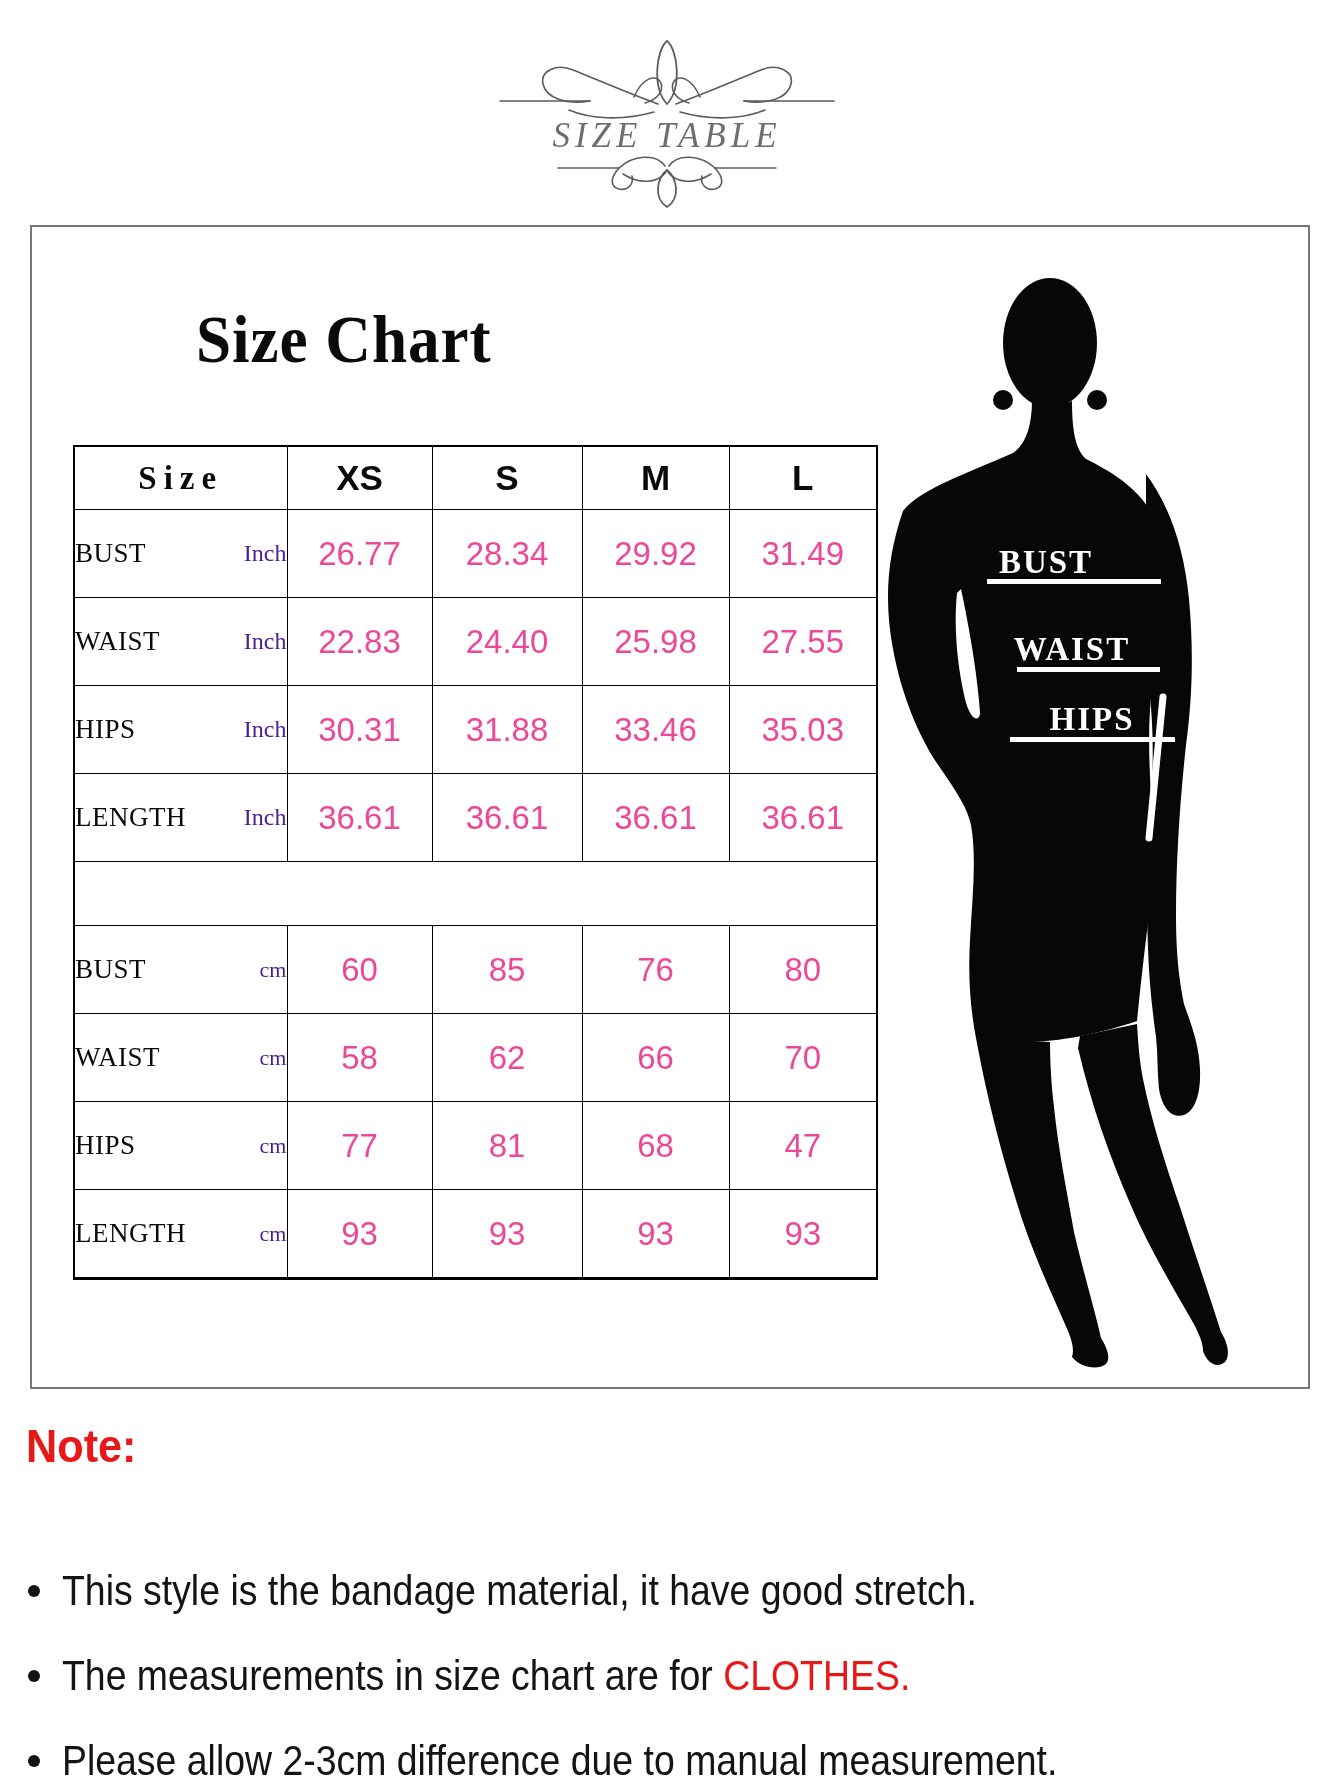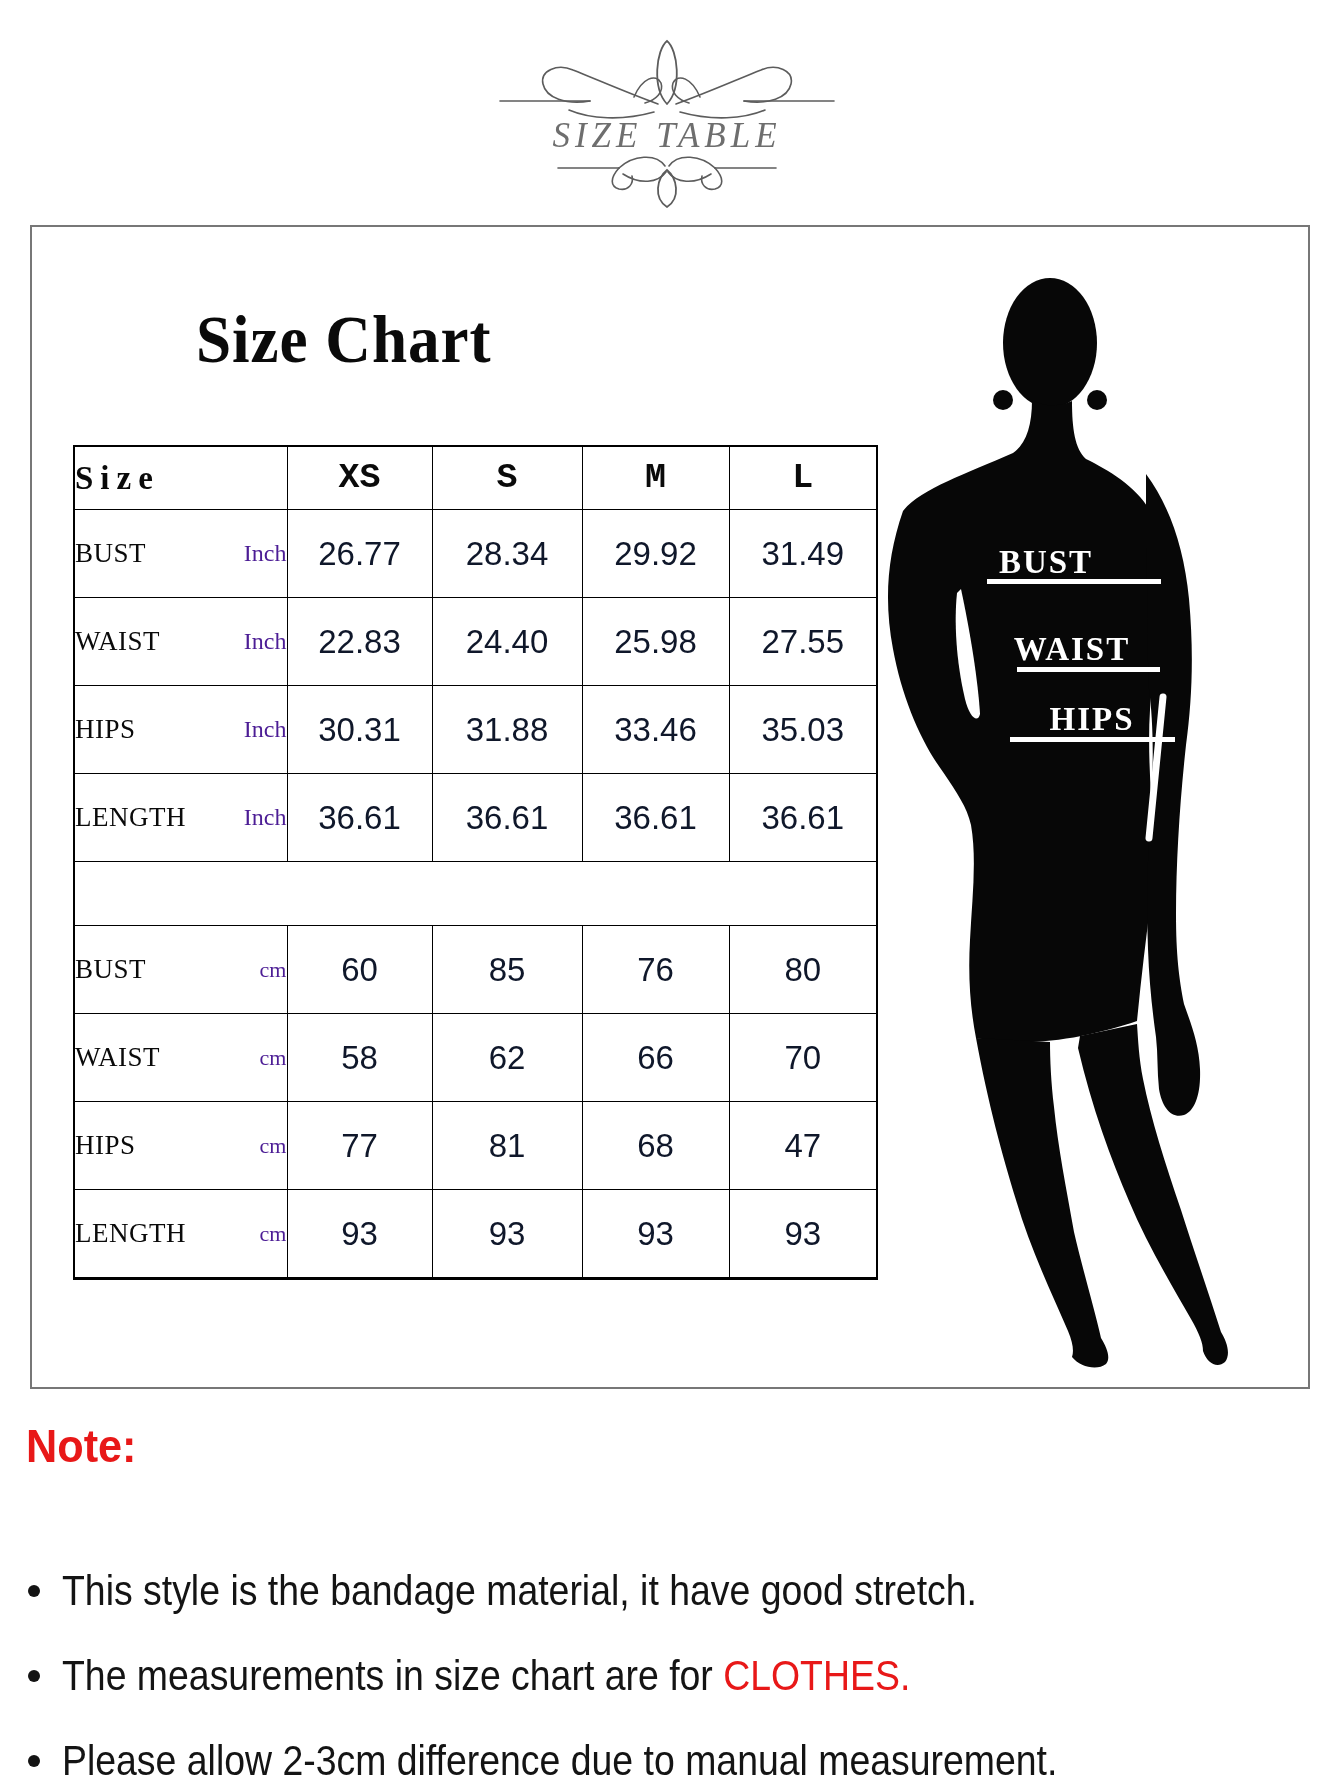--- a/index.html
+++ b/index.html
@@ -19,30 +19,30 @@
          letter-spacing:1px;color:#0a0a0a;transform:scaleX(.93);transform-origin:left center;
          white-space:nowrap;}
 
   
   table.size-table{position:absolute;left:73px;top:445px;border-collapse:collapse;
          table-layout:fixed;border:2px solid #000;border-bottom-width:3px;}
   table.size-table td{border:1px solid #000;padding:0;vertical-align:middle;}
   tr.hdr td{height:62px;}
   tr.datarow td{height:87px;}
   tr.spacer td{height:63px;border-left:none;border-right:none;}
-  .cell-label{padding:0 16px 0 20px;}
+  .cell-label{padding:0 16px 0 20px;text-align:center;}
   .lbl-flex{display:flex;justify-content:space-between;align-items:center;height:100%;}
   .size-h{font-family:"Liberation Serif",serif;font-size:33px;font-weight:600;
           letter-spacing:7px;color:#0a0a0a;}
-  .col-h{font-family:Liberation Mono, monospace;font-size:35px;font-weight:bold;
+  .col-h{font-family:Liberation Sans, sans-serif;font-size:35px;font-weight:bold;
          text-align:center;color:#0a0a0a;}
   .m-name{font-family:"Liberation Serif",serif;font-size:27px;letter-spacing:.5px;color:#0a0a0a;}
   .m-unit{font-family:"Liberation Serif",serif;font-size:24px;color:#4c1d95;}
   tr.cmrow .m-unit{font-size:22px;}
-  .cv{font-family:"Liberation Sans",sans-serif;font-size:33px;text-align:center;color:#0f172a;}
+  .cv{font-family:"Liberation Sans",sans-serif;font-size:33px;text-align:center;color:#ec4899;}
 
   
   .figure-svg{position:absolute;left:810px;top:248px;width:470px;height:1125px;pointer-events:none;}
   .fig-label{font-family:"Liberation Serif",serif;font-weight:bold;fill:#fff;letter-spacing:2px;}
 
   
   .note-heading{position:absolute;left:26px;top:1418px;font-size:47px;font-weight:bold;
          transform:scaleX(.92);transform-origin:left center;white-space:nowrap;}
   .bullets{position:absolute;left:24px;top:1548px;width:1290px;}
   .bullet-line{display:flex;align-items:center;height:85px;}

